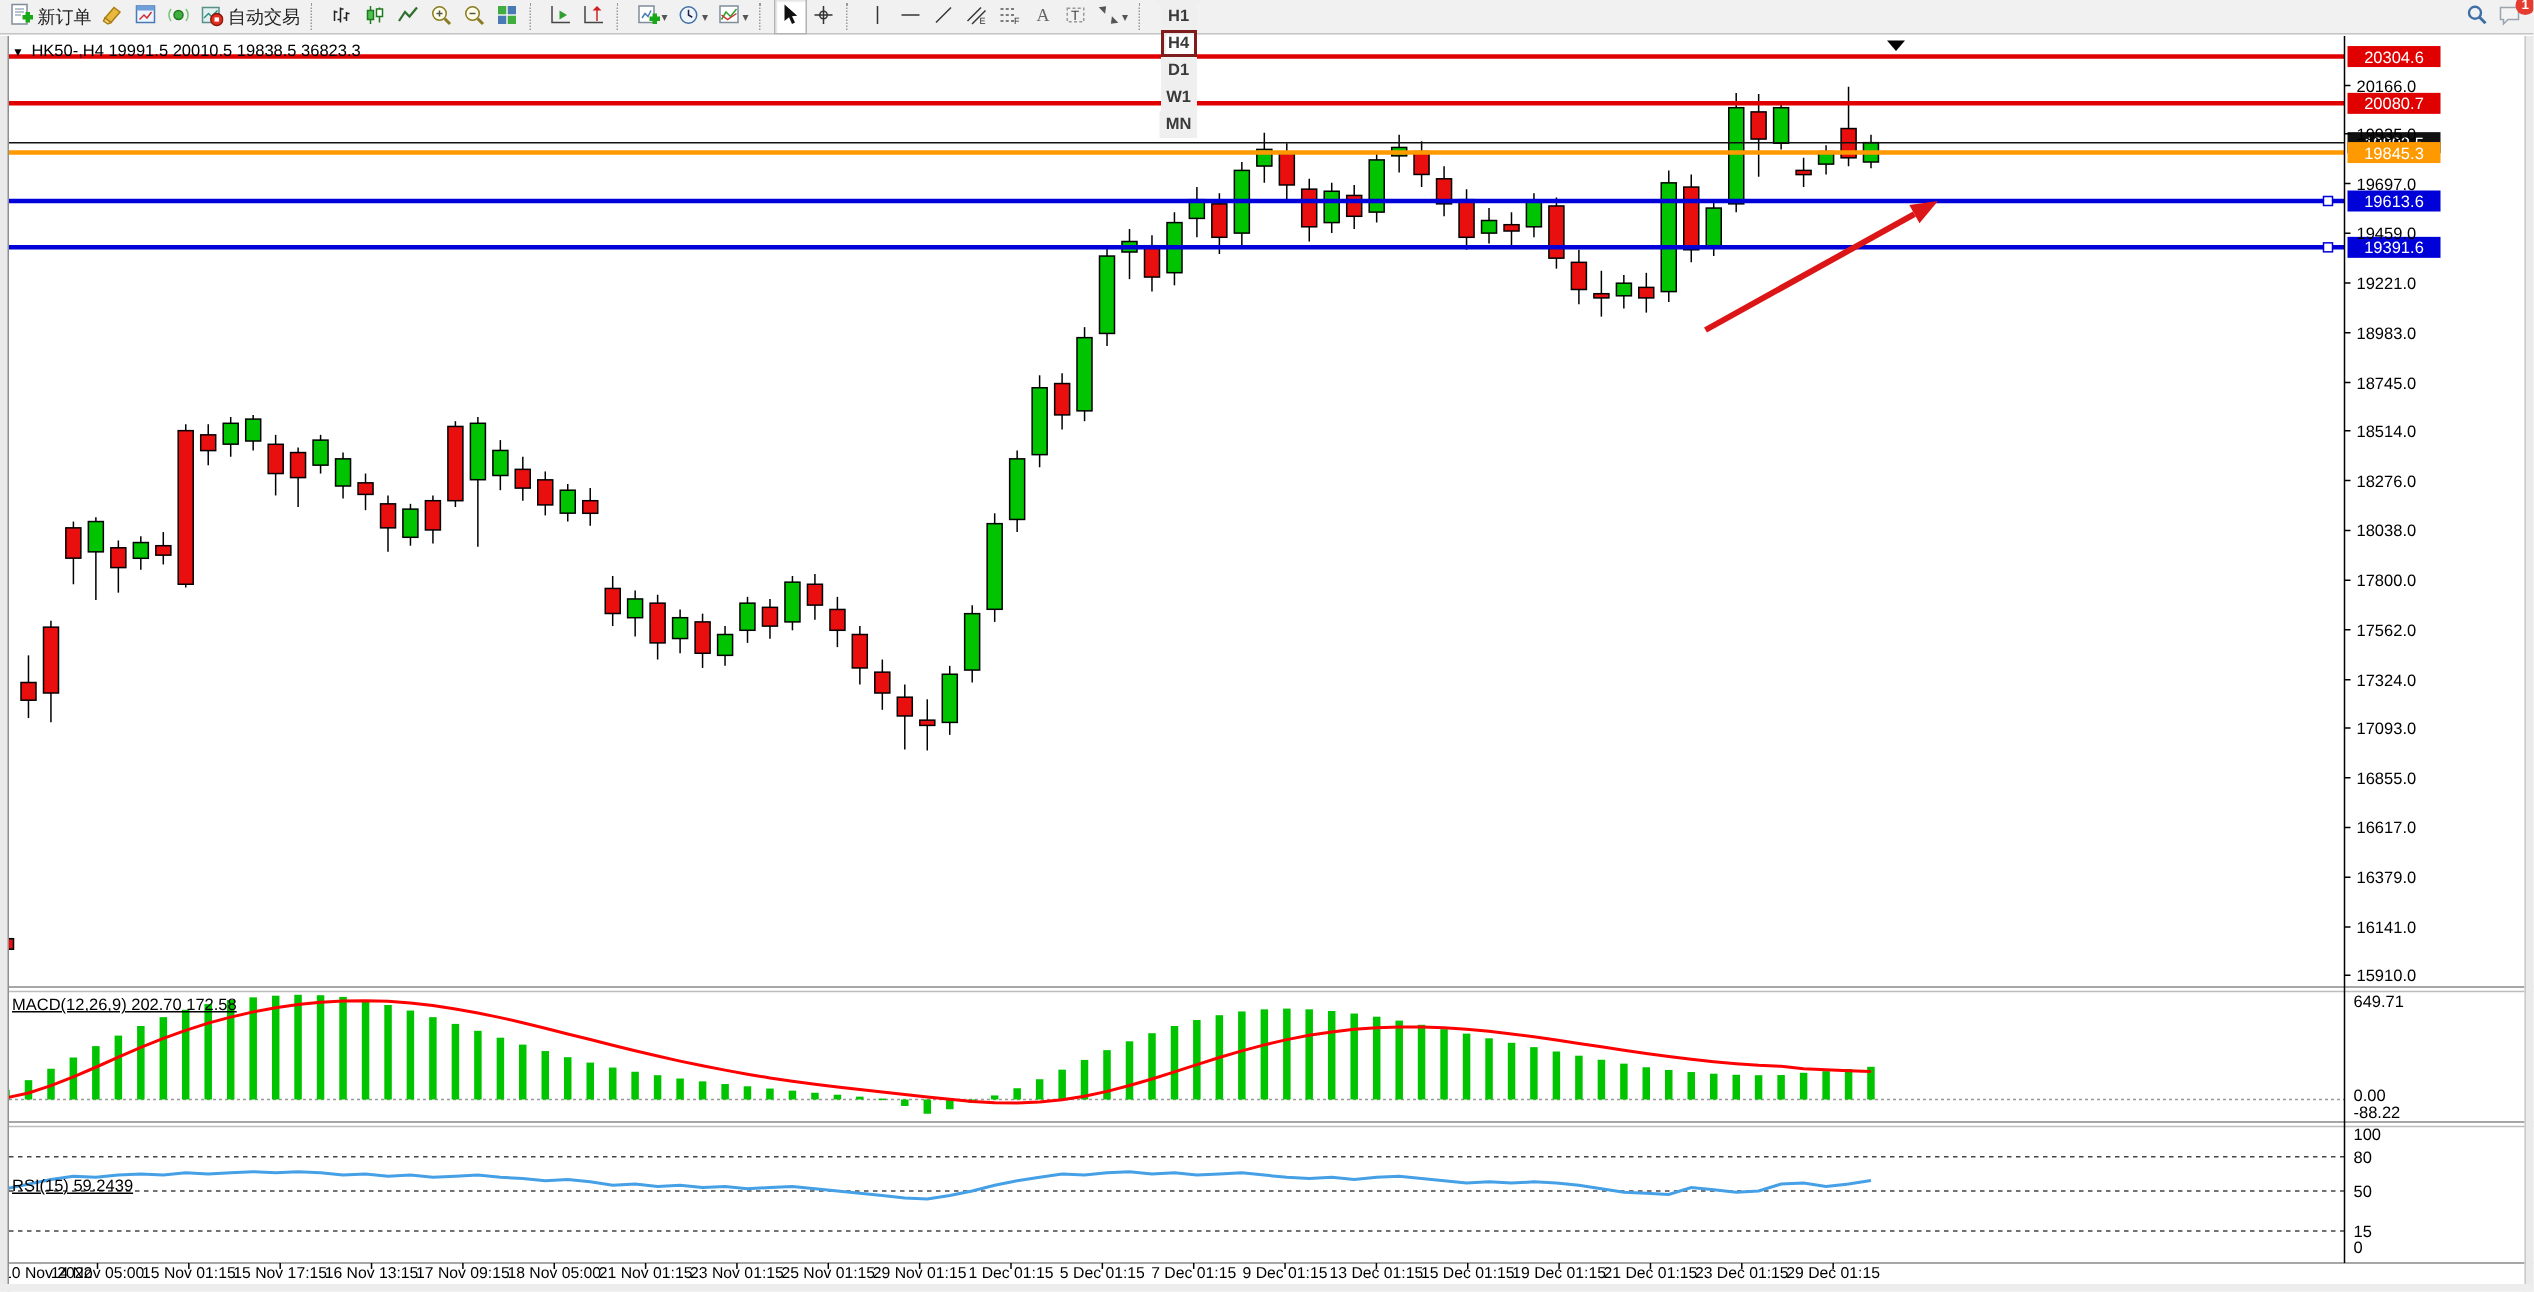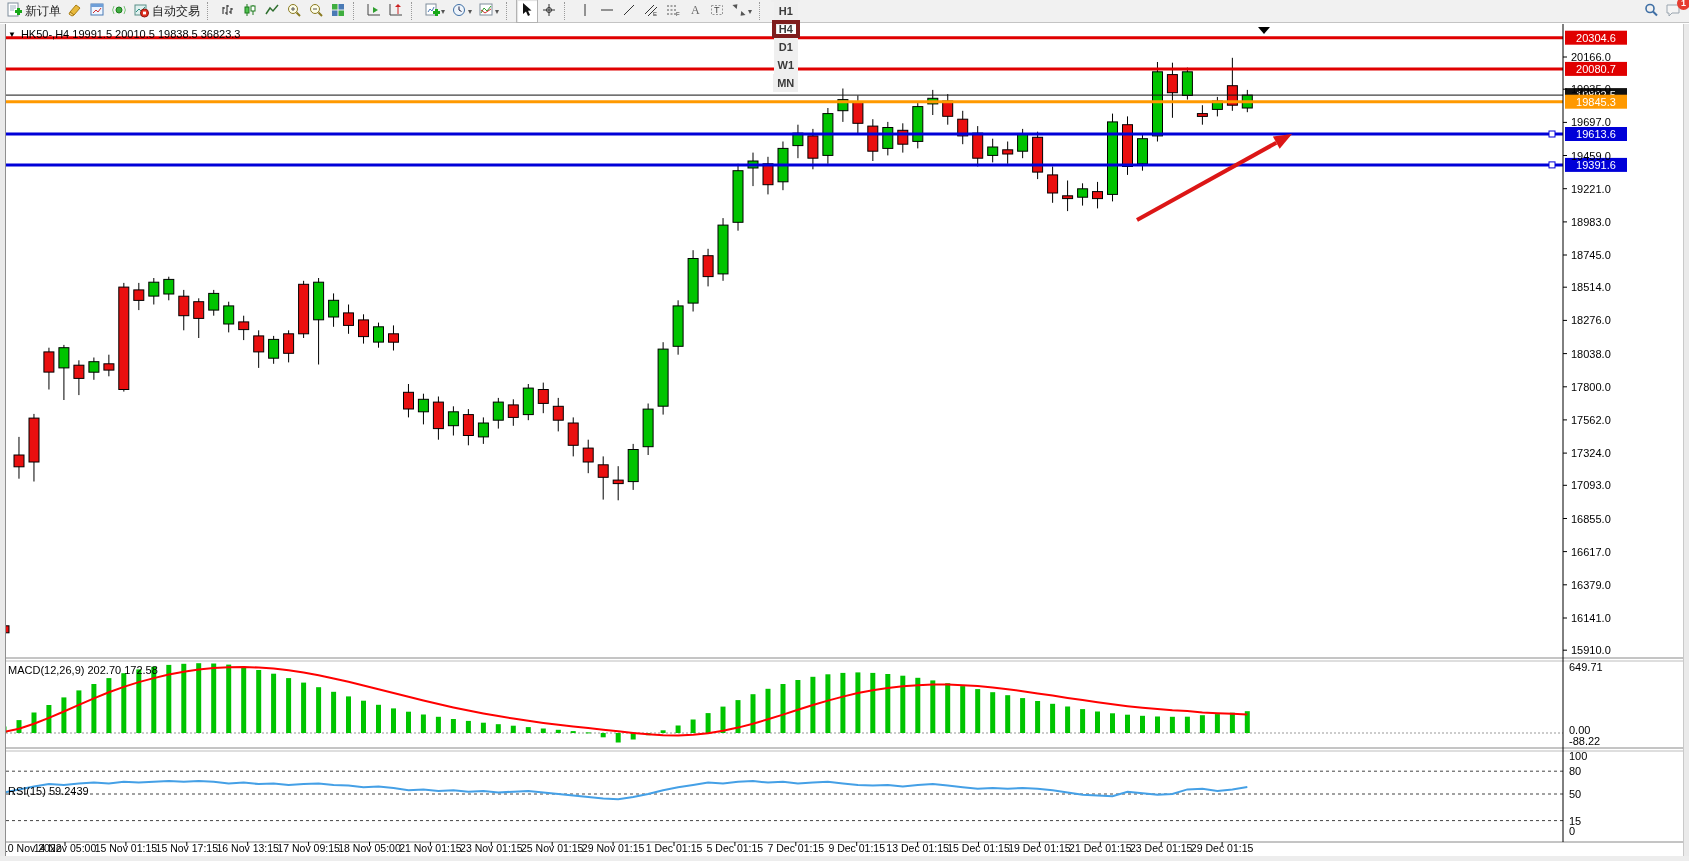--- a/index.html
+++ b/index.html
@@ -6,30 +6,30 @@
   .app{position:relative;width:1689px;height:861px;background:#ffffff;font-family:"Liberation Sans",sans-serif;overflow:hidden;}
   
   .toolbar{position:absolute;left:0;top:0;width:1689px;height:23px;background:#f1f1f1;border-bottom:1px solid #c4c4c4;display:flex;align-items:center;padding:0 3px;box-sizing:border-box;z-index:5;}
   .tbtn{height:24px;min-width:22px;display:flex;align-items:center;justify-content:space-between;background:transparent;border:1px solid transparent;padding:0 2px;font:12px "Liberation Sans",sans-serif;color:#222;cursor:default;}
   .tbtn.pressed{background:#ffffff;border:1px solid #b3b3b3;box-shadow:inset 1px 1px 1px #e2e2e2;}
   .tlabel{margin-left:3px;white-space:nowrap;}
   .grip{width:6px;height:18px;border-left:1px dotted #9a9a9a;margin:0 3px 0 4px;}
   .dd{font-size:8px;color:#555;margin-left:1px;}
   .tf-group{display:flex;align-items:center;margin-left:2px;flex-direction:column;}
   .tf{height:18px;min-width:24px;display:flex;align-items:center;justify-content:center;font:bold 11px "Liberation Sans",sans-serif;color:#3a3a3a;border:1px solid transparent;padding:0 3px;}
-  .tf.active{background:#fdfdfd;border:4px solid #7f1d1d;box-shadow:inset 1px 1px 1px #e5e5e5;}
+  .tf.active{background:#fdfdfd;border:2px solid #7f1d1d;box-shadow:inset 1px 1px 1px #e5e5e5;}
   .spacer{flex:1;}
   .chatwrap{position:relative;}
   .badge{position:absolute;top:-3px;right:-5px;background:#e63c2f;color:#fff;border-radius:50%;font:bold 9px "Liberation Sans",sans-serif;width:13px;height:13px;line-height:13px;text-align:center;}
   
   .chart-window{position:absolute;left:0;top:24px;width:1689px;height:837px;background:#fff;}
   #chart-svg{position:absolute;left:0;top:0;}
   .chart-title{position:absolute;left:8px;top:4px;font:11px "Liberation Sans",sans-serif;color:#000;z-index:3;display:flex;align-items:center;}
   .title-arrow{font-size:8px;margin-right:5px;color:#000;}
-  .panel-label{position:absolute;font:11px "Liberation Sans",sans-serif;color:#000;z-index:3;}
+  .panel-label{position:absolute;font:11px "Liberation Sans",sans-serif;color:#000;z-index:3;text-decoration:underline;}
   .edge-left{position:absolute;left:0;top:0;width:5px;height:837px;background:#eaeaea;border-right:1px solid #8f8f8f;z-index:2;}
   .edge-right{position:absolute;right:0;top:0;width:5px;height:837px;background:#eaeaea;border-left:1px solid #c9c9c9;z-index:2;}
   .edge-bottom{position:absolute;left:0;top:832px;width:1689px;height:5px;background:#ededed;z-index:2;}
 </style>
 </head>
 <body>
 
 <div class="app">
 
   <div class="toolbar">

